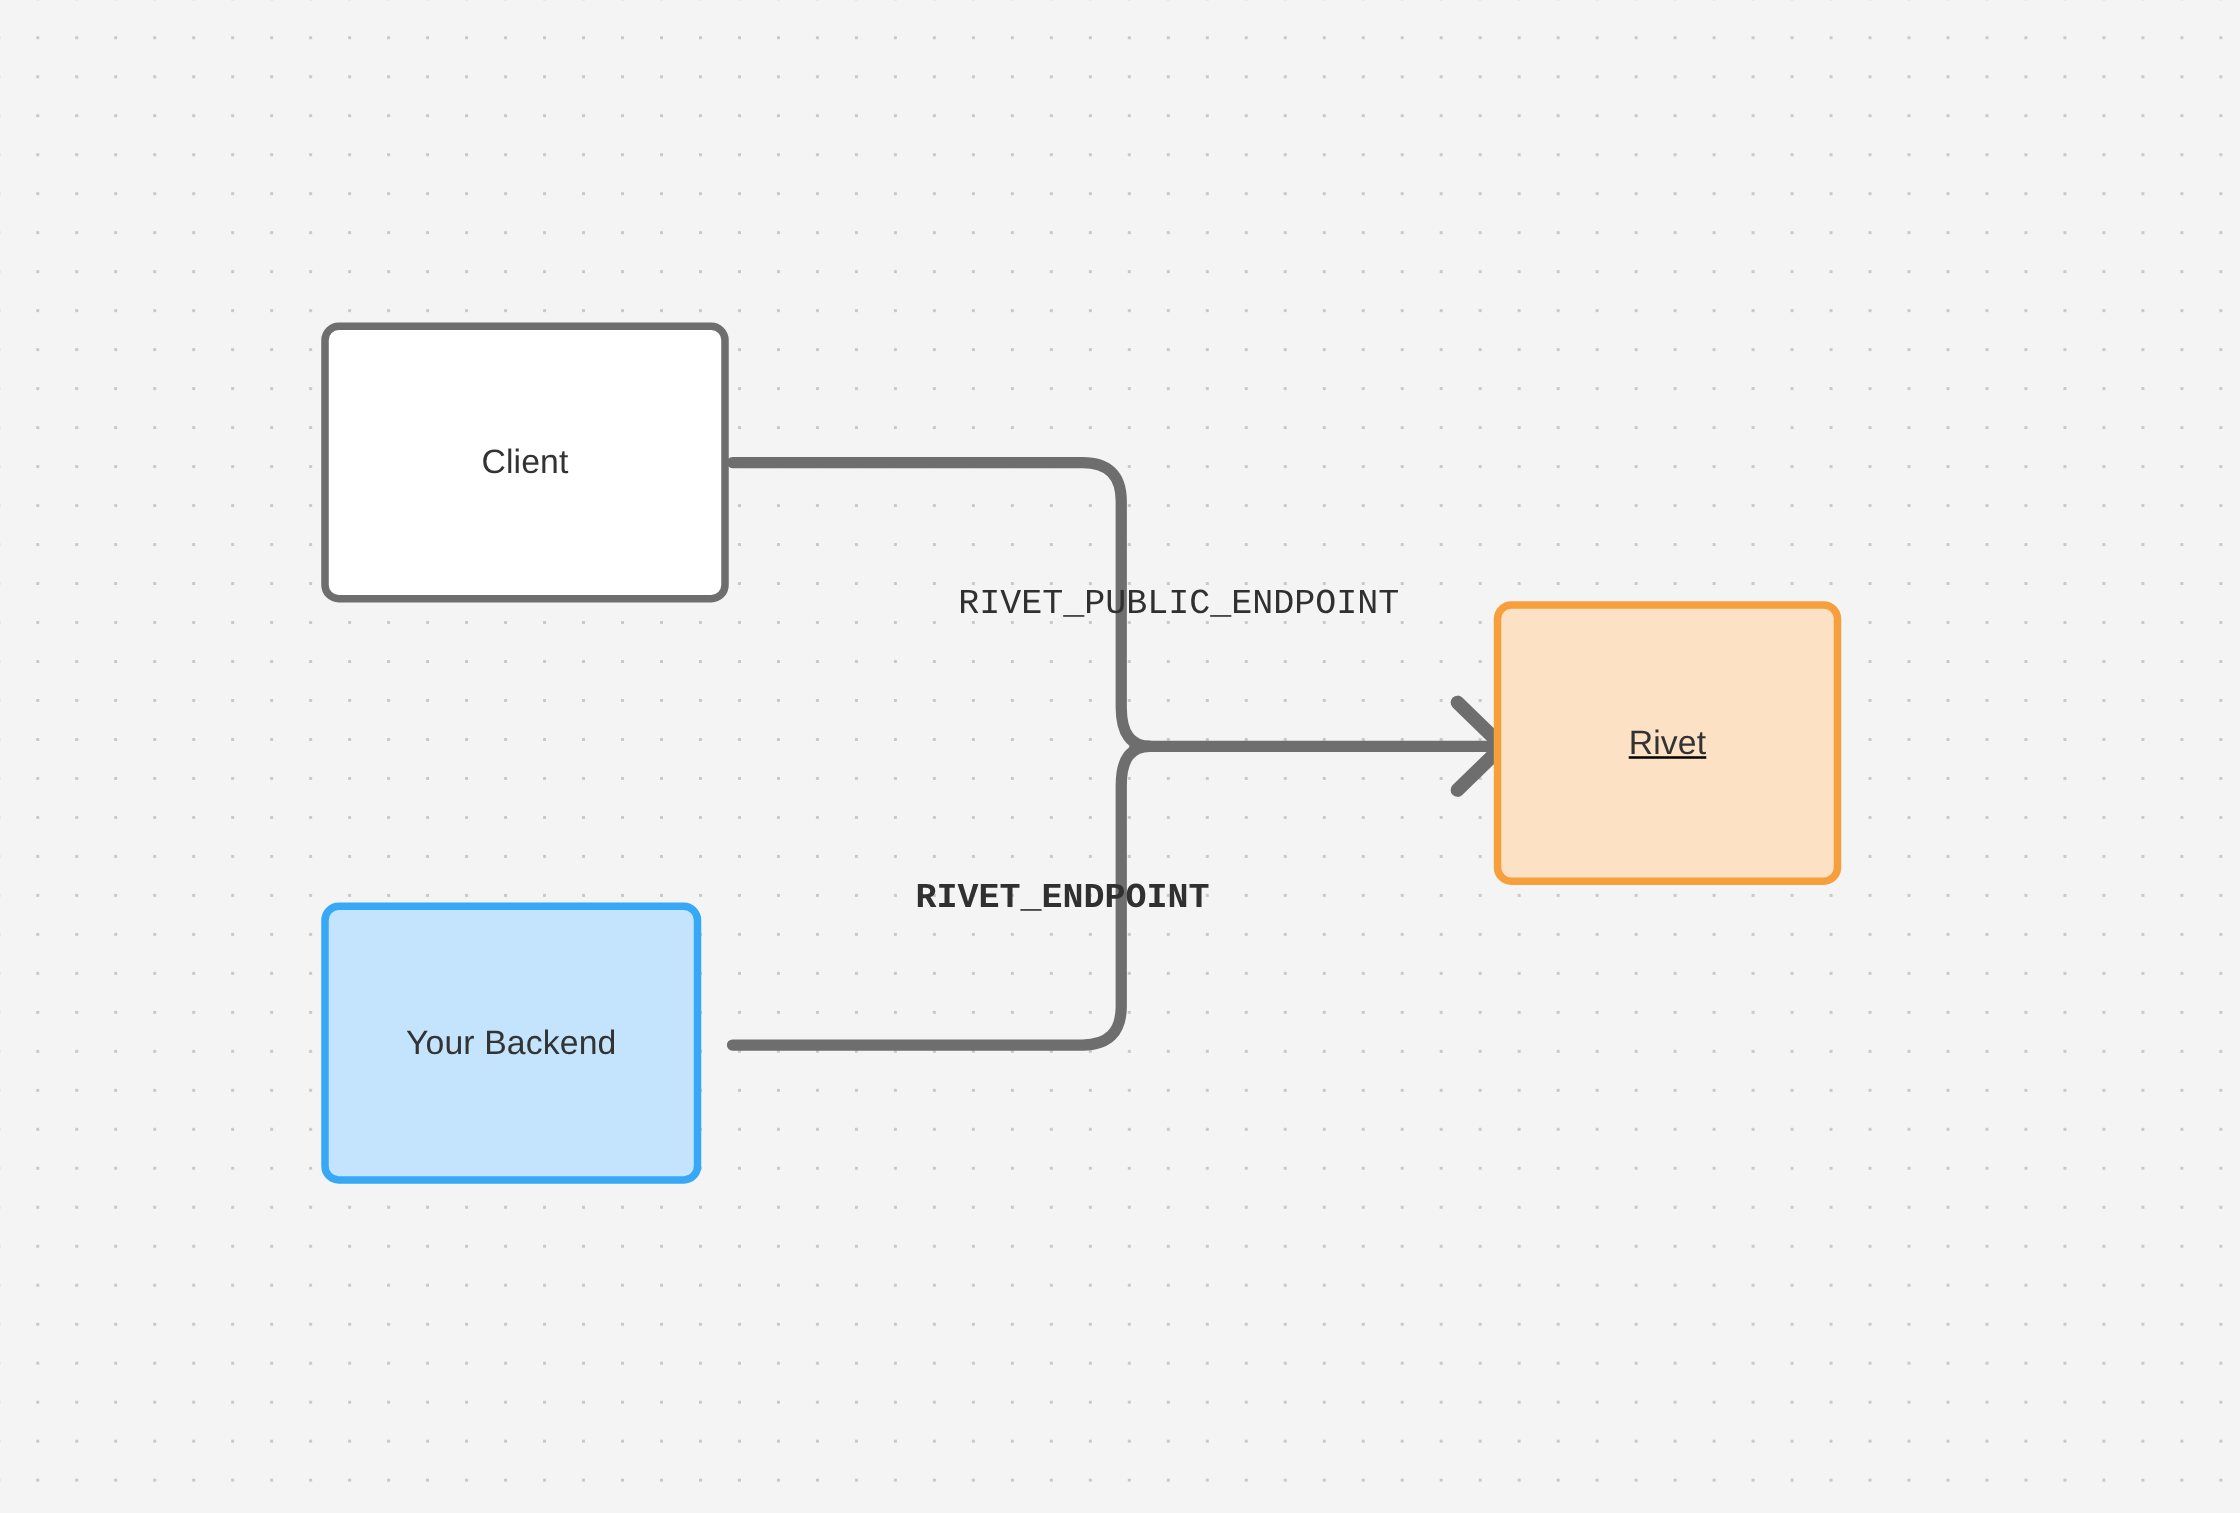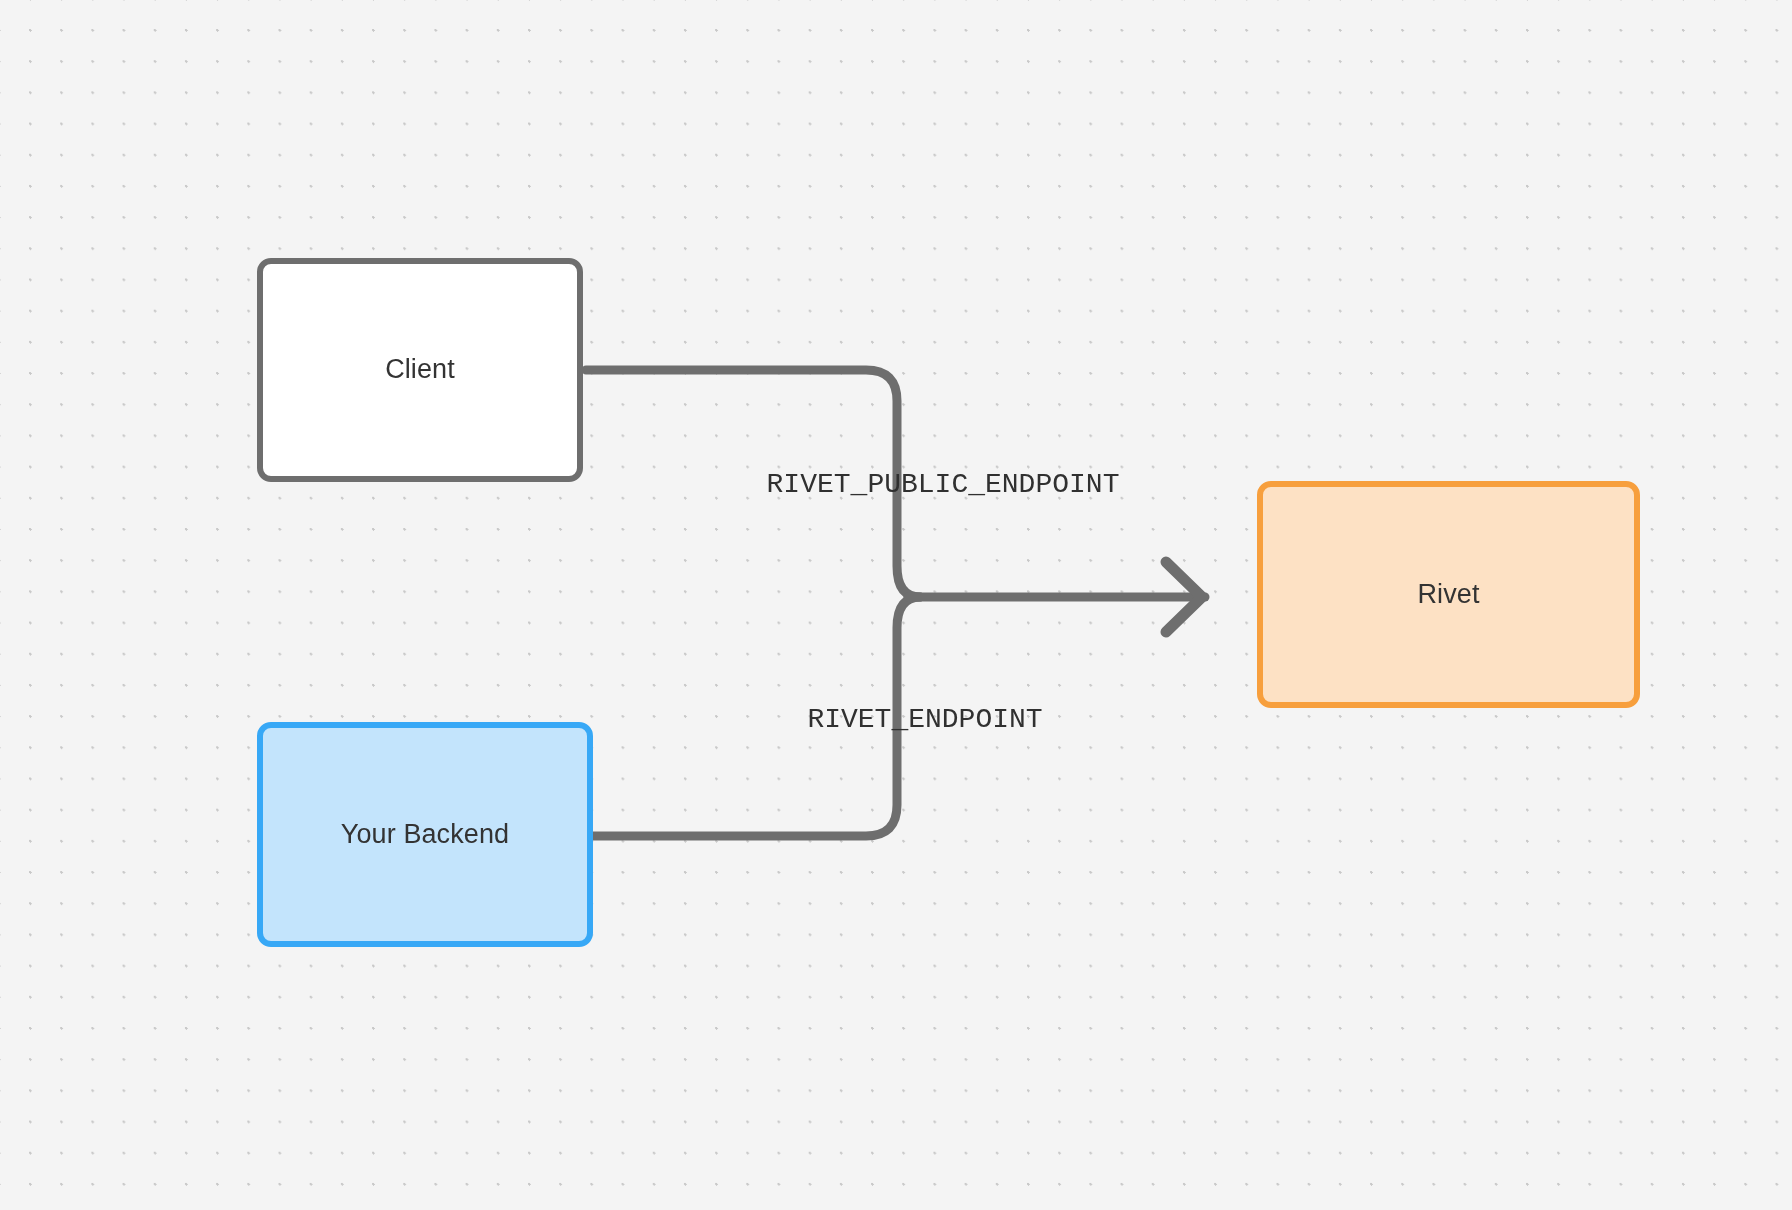--- a/index.html
+++ b/index.html
@@ -52,50 +52,52 @@
     left: 257px;
     top: 258px;
     width: 326px;
     height: 224px;
     background: #ffffff;
     border-color: #6e6e6e;
   }
   #node-backend {
     left: 257px;
     top: 722px;
-    width: 336px;
+    width: 304px;
     height: 225px;
     background: #c3e4fc;
     border-color: #37a8f6;
   }
   #node-rivet {
-    left: 1257px;
+    left: 1195px;
     top: 481px;
-    width: 383px;
+    width: 278px;
     height: 227px;
     background: #fde1c4;
     border-color: #f79f3d;
+    text-decoration: underline;
   }
   .edge-label {
     position: absolute;
     font-family: "Liberation Mono", monospace;
     font-size: 28px;
     color: #303030;
     letter-spacing: 0px;
     white-space: nowrap;
     transform: translate(-50%, -50%);
   }
   #edge-label-public {
     left: 898px;
     top: 484px;
     margin-left: 45px;
   }
   #edge-label-private {
-    left: 925px;
+    left: 850px;
     top: 719px;
+    font-weight: bold;
   }
 </style>
 </head>
 <body>
 
 <div id="canvas">
 
   <svg id="edge-layer" viewBox="0 0 1792 1210" width="1792" height="1210" xmlns="http://www.w3.org/2000/svg">
 
     <path d="M 586 370 L 866 370 Q 897 370 897 401 L 897 566 Q 897 597 920 597" fill="none" stroke="#6e6e6e" stroke-width="9" stroke-linecap="round" stroke-linejoin="round"></path>

